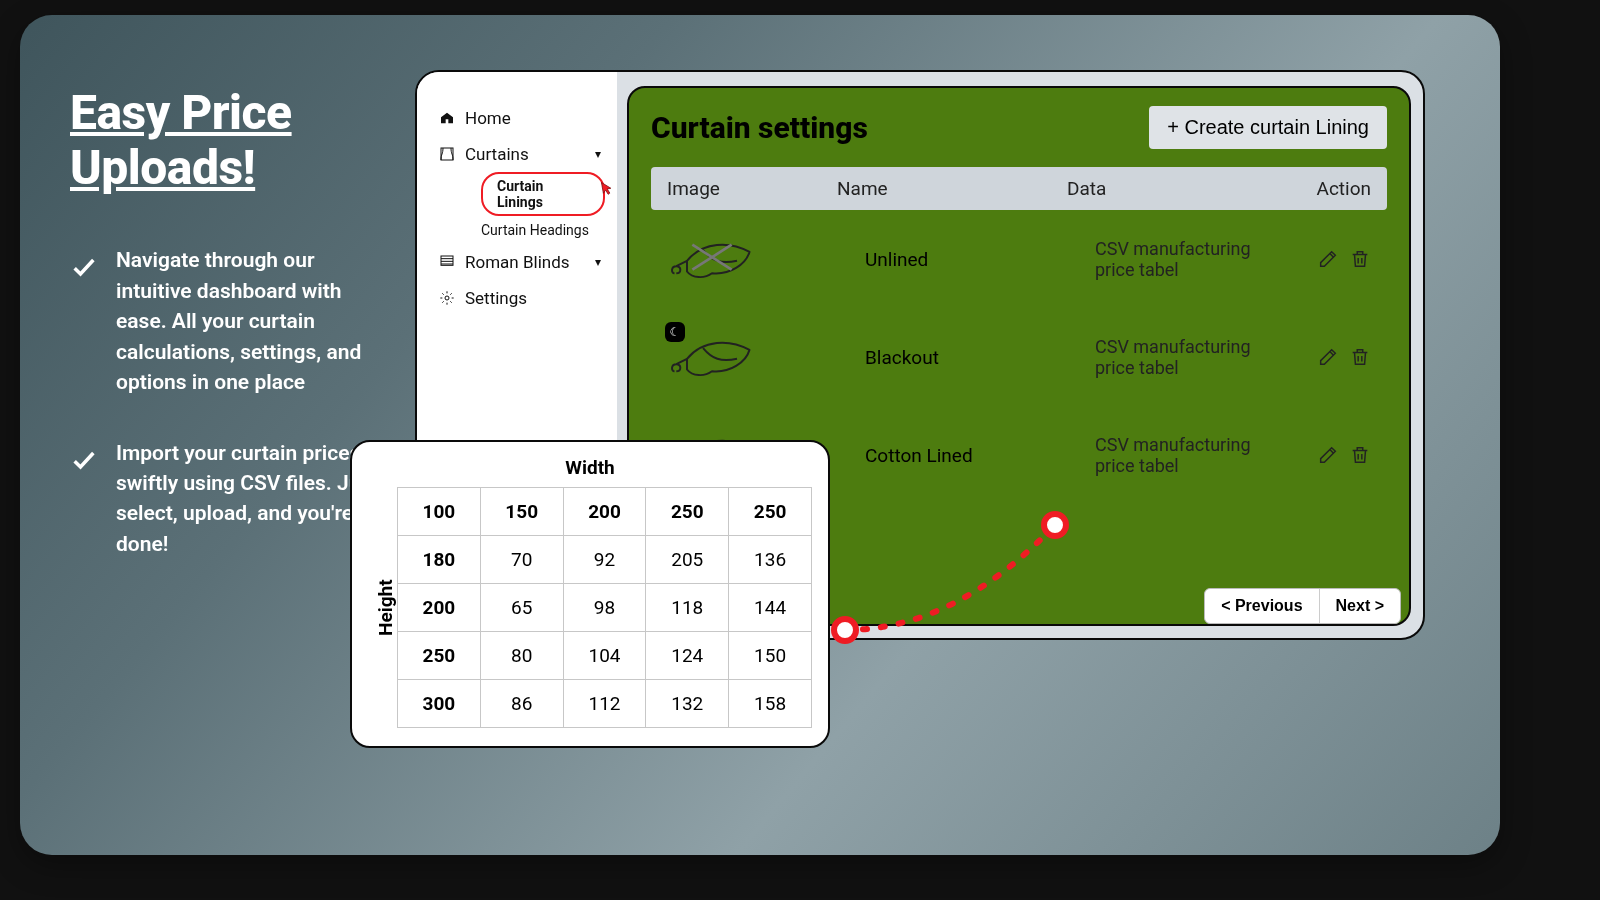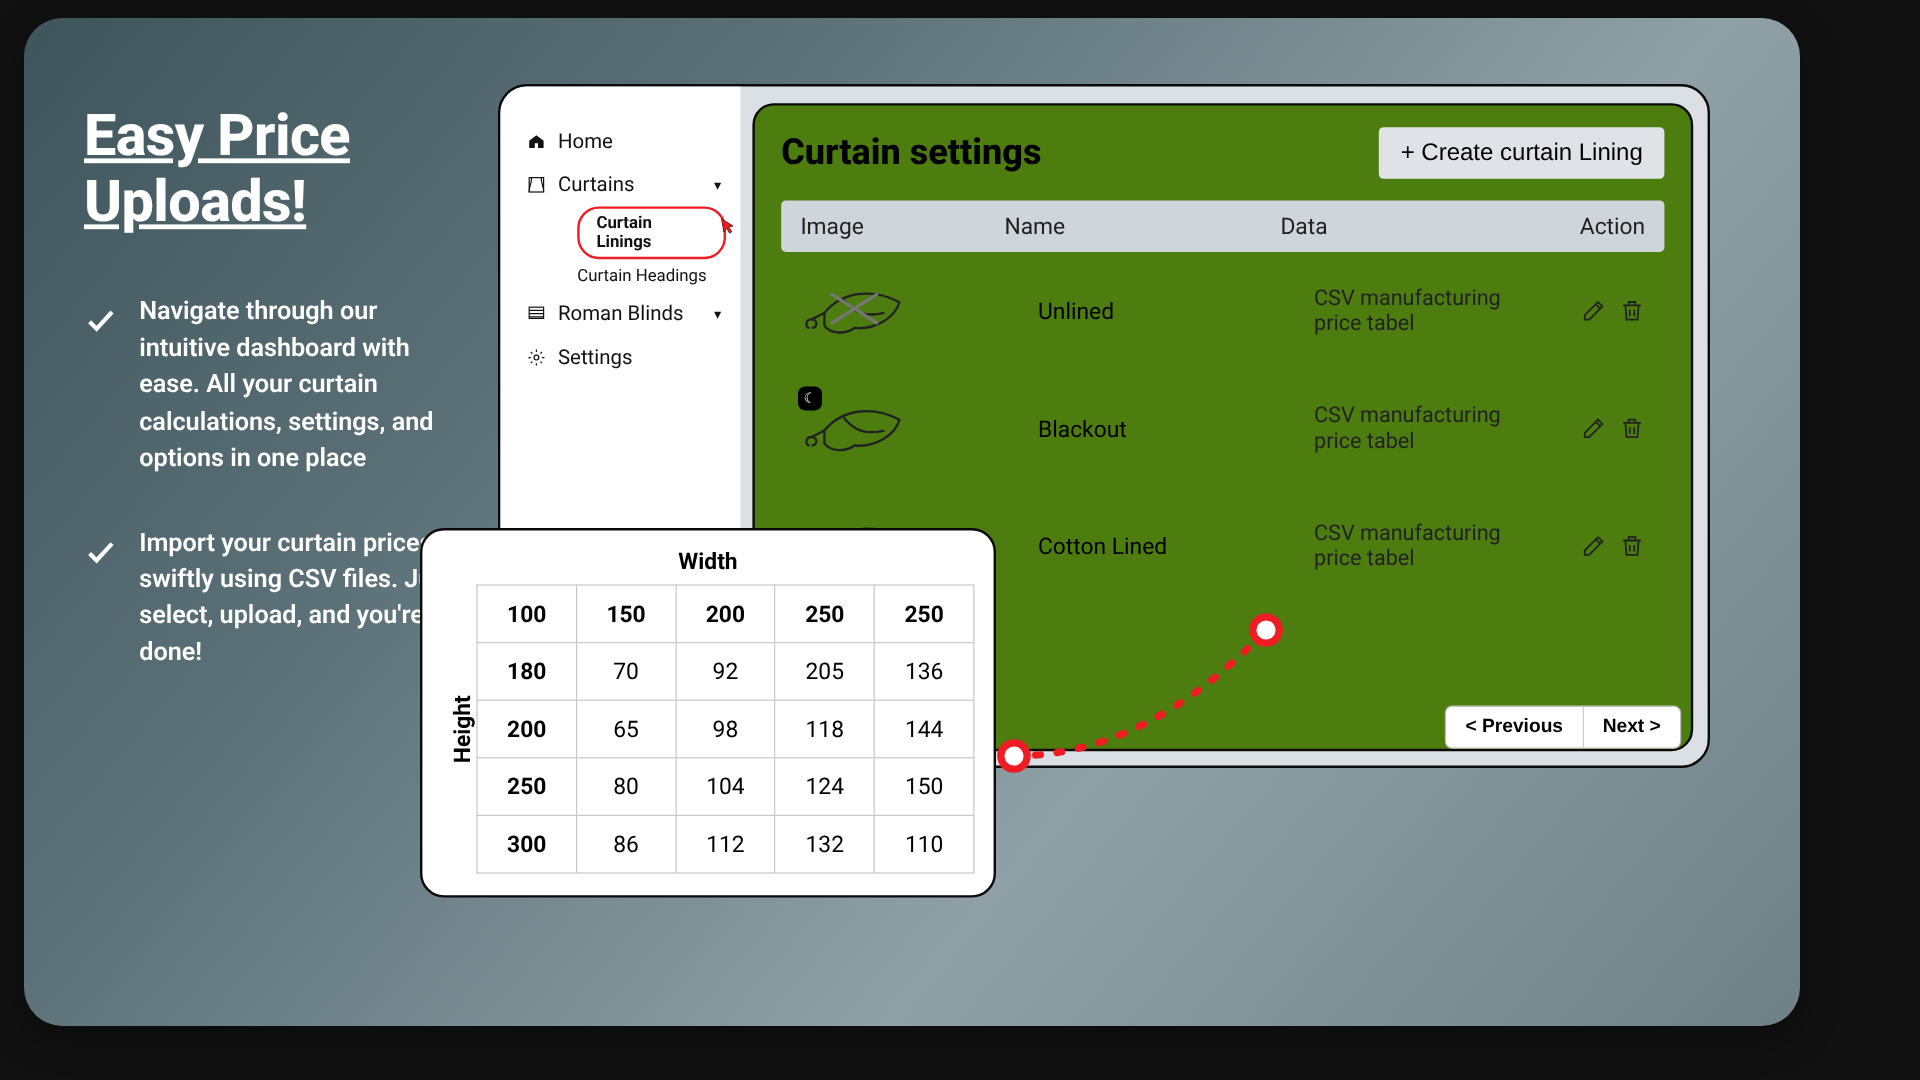--- a/index.html
+++ b/index.html
@@ -311,20 +311,20 @@
               <td>80</td>
               <td>104</td>
               <td>124</td>
               <td>150</td>
             </tr>
             <tr>
               <td class="rowhead">300</td>
               <td>86</td>
               <td>112</td>
               <td>132</td>
-              <td>110</td>
+              <td>158</td>
             </tr>
           </tbody>
         </table>
     </div>
   </div>
 
 </div>
 
 </body></html>

